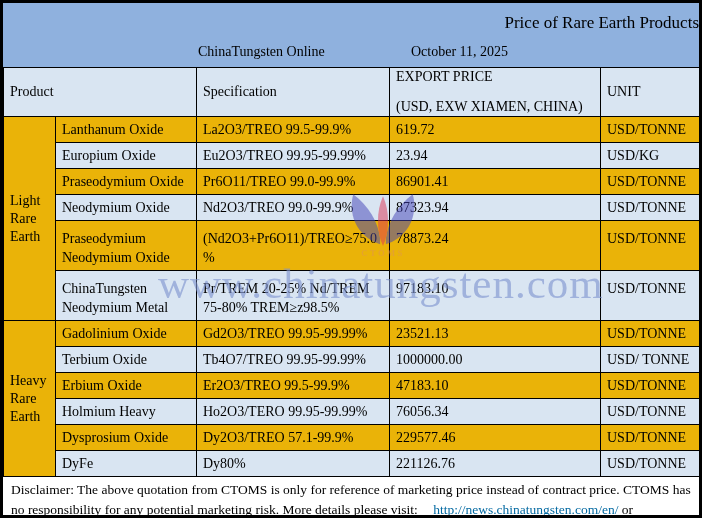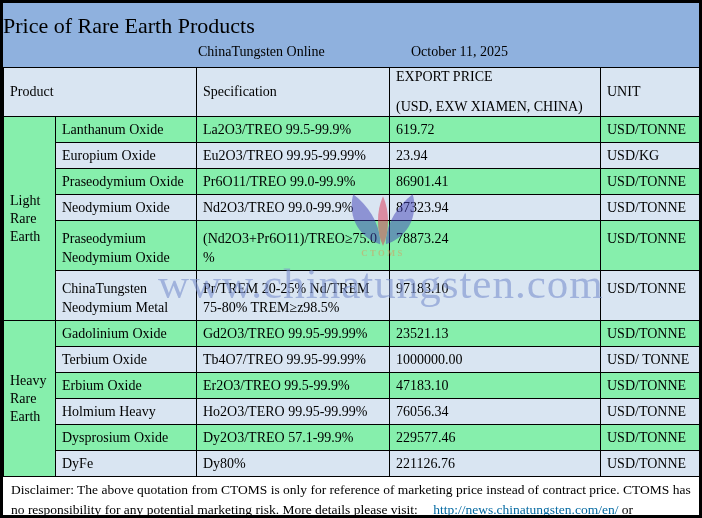--- a/index.html
+++ b/index.html
@@ -15,37 +15,37 @@
     color:#000;
   }
   
   .band{
     position:relative;
     height:64px;flex:0 0 64px;
     background:#8fb1de;
   }
   .title{
     position:absolute;top:10px;left:0;right:0;
-    text-align:left;
-    font-size:22px;
+    text-align:right;
+    font-size:17px;
   }
   .source{position:absolute;top:41px;left:195px;font-size:14px;}
   .date{position:absolute;top:41px;left:408px;font-size:14px;}
   
   table.price-table{
     border-collapse:collapse;table-layout:fixed;
     width:696px;flex:0 0 auto;
   }
   table.price-table td{
     border:1px solid #000;
     font-size:14px;
     padding:0 2px 0 6px;
     vertical-align:middle;
     overflow:hidden;
-    background:#86efac;
+    background:#eab308;
   }
   tr.head td{background:#d9e5f2;height:39px;line-height:18px;}
   tr.head td .l2{margin-top:12px;}
   tr.r td{height:25px;}
   tr.alt td{background:#d9e5f2;}
   tr.tall td{height:41px;vertical-align:top;padding-top:8px;line-height:19px;}
   td.group{
     background:#d9e5f2;
     padding-left:12px;line-height:18px;
     vertical-align:middle;

